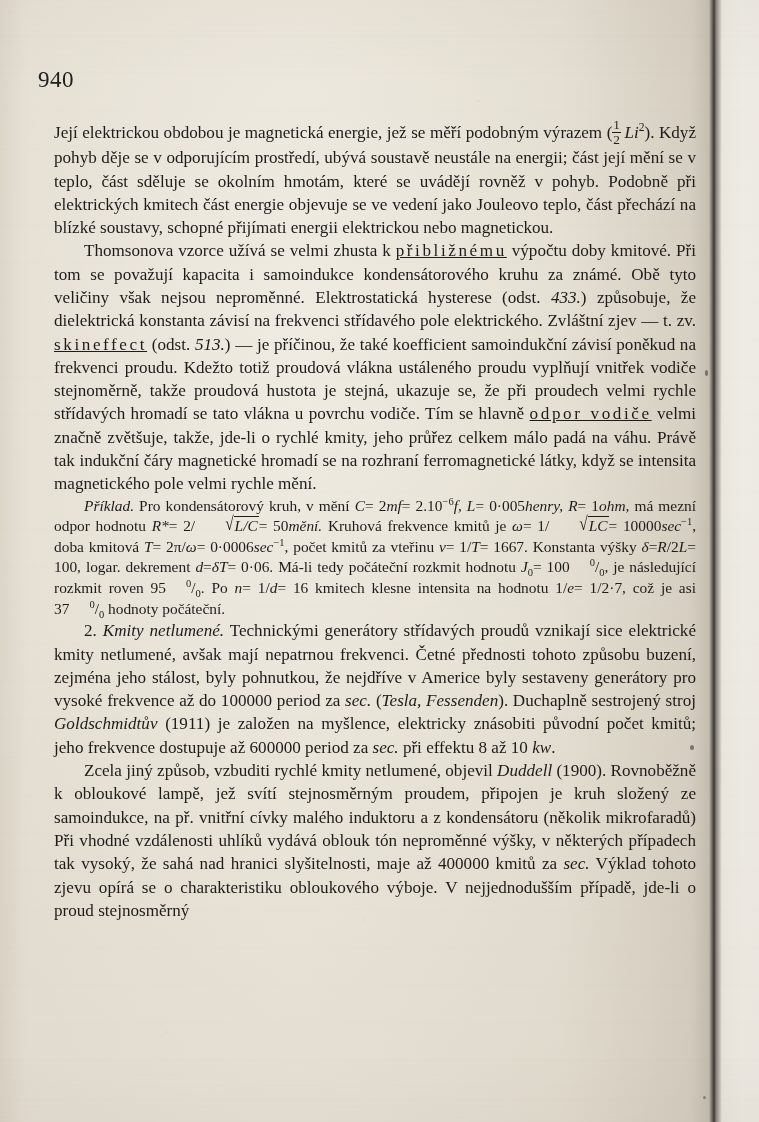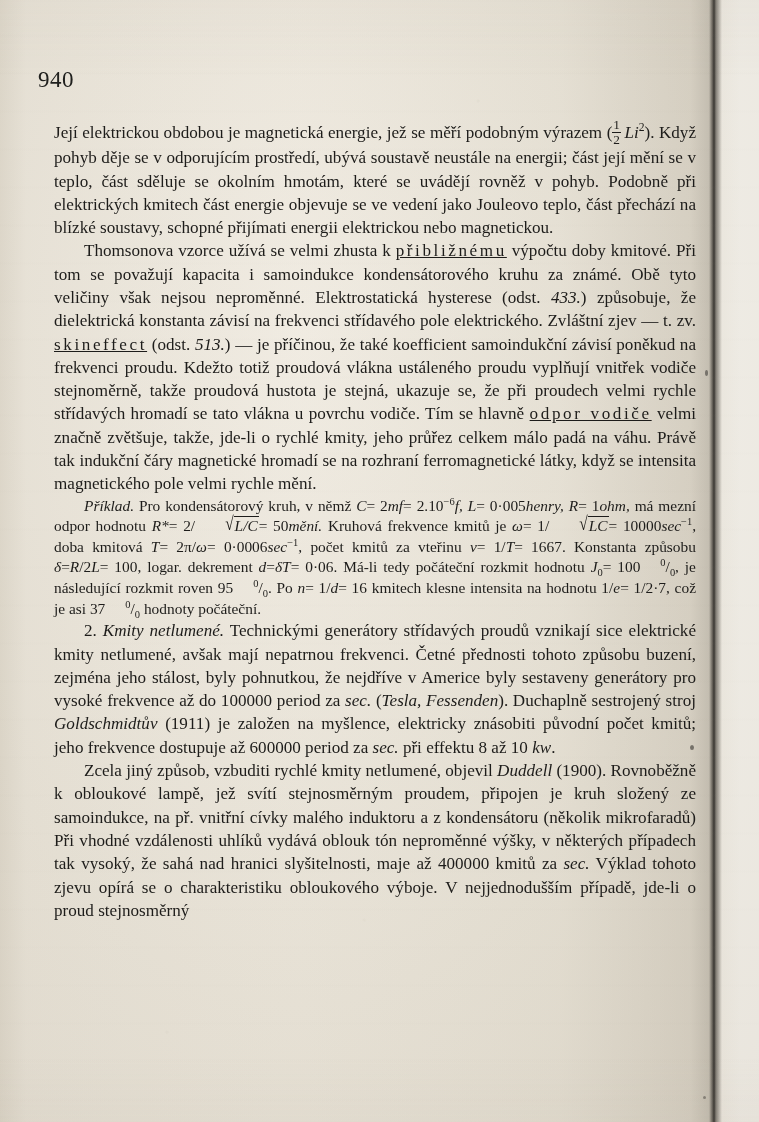--- a/index.html
+++ b/index.html
@@ -85,31 +85,31 @@
 
     <div class="folio">940</div>
 
     <div class="body">
 
       <p><span>Její elektrickou obdobou je magnetická energie, jež se měří podobným výrazem (</span><span class="frac"><span class="num">1</span><span class="den">2</span></span> <span class="m">L</span><span class="m">i</span><sup>2</sup><span>). Když pohyb děje se v odporujícím prostředí, ubývá soustavě neustále na energii; část její mění se v teplo, část sděluje se okolním hmotám, které se uvádějí rovněž v pohyb. Podobně při elektrických kmitech část energie objevuje se ve vedení jako Jouleovo teplo, část přechází na blízké soustavy, schopné přijímati energii elektrickou nebo magnetickou.</span></p>
 
       <p class="ind"><span>Thomsonova vzorce užívá se velmi zhusta k </span><span class="sp">přibližnému</span><span> výpočtu doby kmitové. Při tom se považují kapacita i samoindukce kondensátorového kruhu za známé. Obě tyto veličiny však nejsou neproměnné. Elektrostatická hysterese (odst. </span><span class="it">433.</span><span>) způsobuje, že dielektrická konstanta závisí na frekvenci střídavého pole elektrického. Zvláštní zjev — t. zv. </span><span class="sp">skineffect</span><span> (odst. </span><span class="it">513.</span><span>) — je příčinou, že také koefficient samoindukční závisí poněkud na frekvenci proudu. Kdežto totiž proudová vlákna ustáleného proudu vyplňují vnitřek vodiče stejnoměrně, takže proudová hustota je stejná, ukazuje se, že při proudech velmi rychle střídavých hromadí se tato vlákna u povrchu vodiče. Tím se hlavně </span><span class="sp">odpor vodiče</span><span> velmi značně zvětšuje, takže, jde-li o rychlé kmity, jeho průřez celkem málo padá na váhu. Právě tak indukční čáry magnetické hromadí se na rozhraní ferromagnetické látky, když se intensita magnetického pole velmi rychle mění.</span></p>
 
       <p class="ind small"><span class="it">Příklad.</span>
-        <span>Pro kondensátorový kruh, v němž</span>
+        <span>Pro kondensátorový kruh, v mění</span>
         <span class="m">C</span><span>= 2</span><span class="m">mf</span><span>= 2.10</span><sup>−6</sup><span class="m">f,</span>
         <span class="m">L</span><span>= 0·005</span><span class="it">henry,</span>
         <span class="m">R</span><span>= 1</span><span class="it">ohm,</span>
         <span>má mezní odpor hodnotu</span>
         <span class="m">R*</span><span>= 2/</span><span class="sqrt"><span class="rad">√</span><span class="under m">L/C</span></span><span>= 50</span><span class="it">mění.</span>
         <span>Kruhová frekvence kmitů je</span>
         <span class="m">ω</span><span>= 1/</span><span class="sqrt"><span class="rad">√</span><span class="under m">LC</span></span><span>= 10000</span><span class="it">sec</span><sup>−1</sup><span>, doba kmitová</span>
         <span class="m">T</span><span>= 2π/</span><span class="m">ω</span><span>= 0·0006</span><span class="it">sec</span><sup>−1</sup><span>, počet kmitů za vteřinu</span>
         <span class="m">ν</span><span>= 1/</span><span class="m">T</span><span>= 1667.</span>
-        <span>Konstanta způsobu</span>
+        <span>Konstanta výšky</span>
         <span class="m">δ</span><span>=</span><span class="m">R</span><span>/2</span><span class="m">L</span><span>= 100,</span>
         <span>logar. dekrement</span>
         <span class="m">d</span><span>=</span><span class="m">δ</span><span class="m">T</span><span>= 0·06.</span>
         <span>Má-li tedy počáteční rozkmit hodnotu</span>
         <span class="m">J</span><sub>0</sub><span>= 100</span><span class="pct"><sup>0</sup>/<sub>0</sub></span><span>, je následující rozkmit roven 95</span><span class="pct"><sup>0</sup>/<sub>0</sub></span><span>. Po</span>
         <span class="m">n</span><span>= 1/</span><span class="m">d</span><span>= 16</span>
         <span>kmitech klesne intensita na hodnotu 1/</span><span class="m">e</span><span>= 1/2·7,</span>
         <span>což je asi 37</span><span class="pct"><sup>0</sup>/<sub>0</sub></span>
         <span>hodnoty počáteční.</span></p>
 

